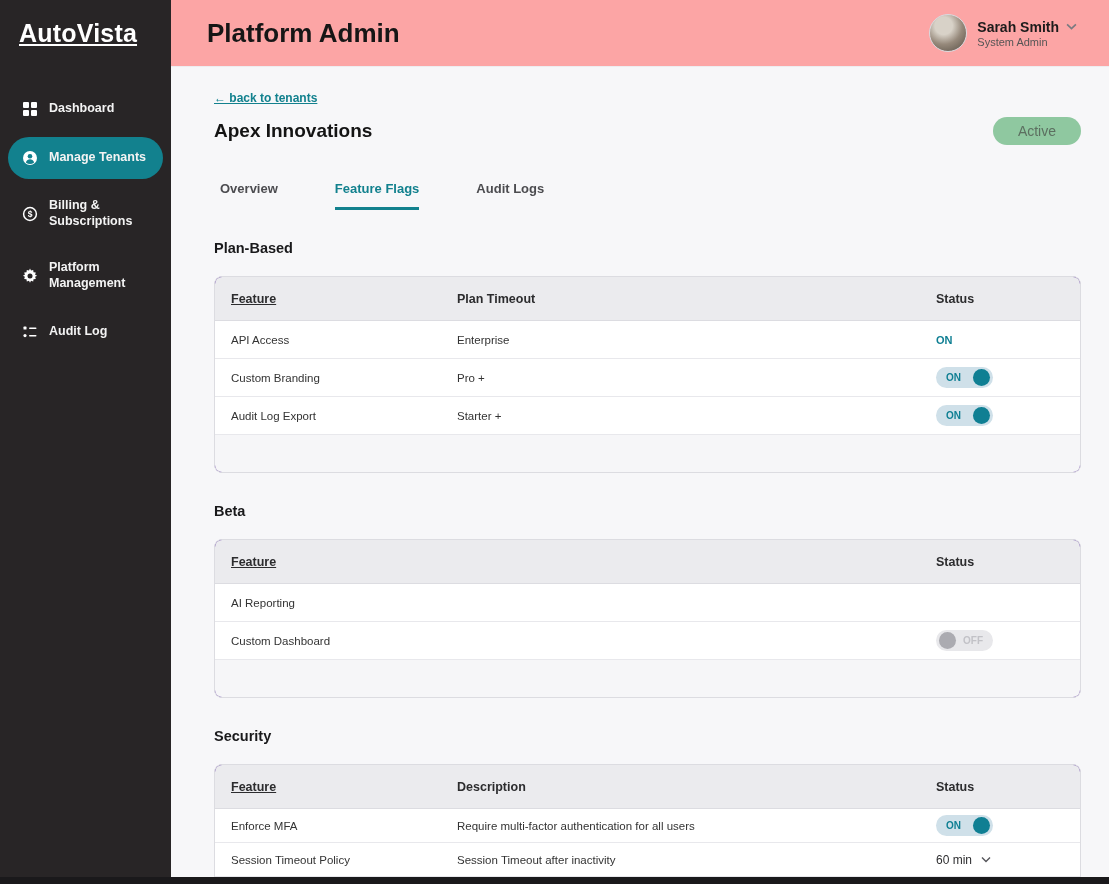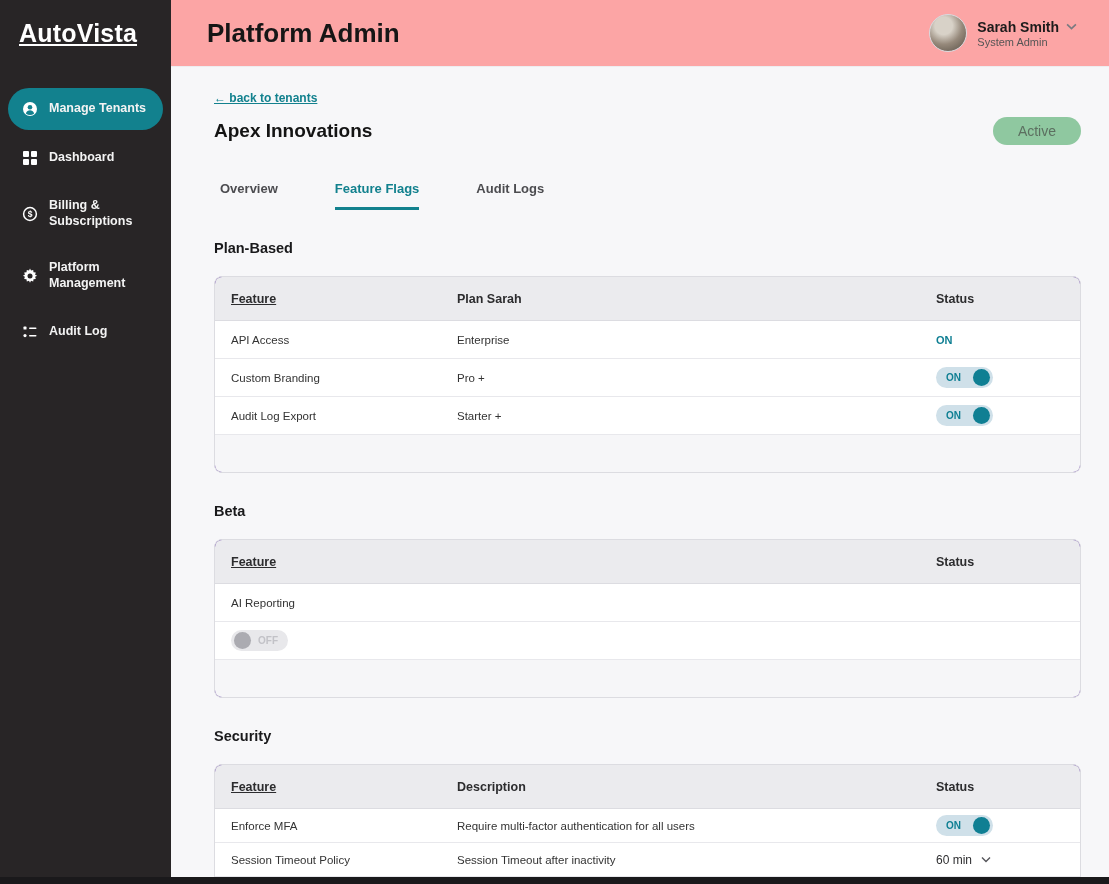--- a/index.html
+++ b/index.html
@@ -74,40 +74,40 @@
   .bottom-edge { position:fixed; left:0; bottom:0; width:1109px; height:7px; background:#1a191b; }
 </style>
 </head>
 <body>
 
 <div class="app">
 
   <aside class="sidebar">
     <div class="logo">AutoVista</div>
     <nav id="sidebar-nav">
-        <div class="side-item active">
-          <span class="s-icon">
-            <svg viewBox="0 0 16 16">
-              <circle cx="8" cy="8" r="7" fill="#fff"></circle>
-              <circle cx="8" cy="6.2" r="2.3" fill="#12818e"></circle>
-              <path d="M3.8 12.4c.8-2.1 2.5-3.2 4.2-3.2s3.4 1.1 4.2 3.2a7 7 0 0 1-8.4 0z" fill="#12818e"></path>
-            </svg>
-          </span>
-          <span>Manage Tenants</span>
-        </div>
         <div class="side-item">
           <span class="s-icon">
             <svg viewBox="0 0 16 16">
               <rect x="1" y="1" width="6" height="6" rx="1"></rect>
               <rect x="9" y="1" width="6" height="6" rx="1"></rect>
               <rect x="1" y="9" width="6" height="6" rx="1"></rect>
               <rect x="9" y="9" width="6" height="6" rx="1"></rect>
             </svg>
           </span>
           <span>Dashboard</span>
+        </div>
+        <div class="side-item active">
+          <span class="s-icon">
+            <svg viewBox="0 0 16 16">
+              <circle cx="8" cy="8" r="7" fill="#fff"></circle>
+              <circle cx="8" cy="6.2" r="2.3" fill="#12818e"></circle>
+              <path d="M3.8 12.4c.8-2.1 2.5-3.2 4.2-3.2s3.4 1.1 4.2 3.2a7 7 0 0 1-8.4 0z" fill="#12818e"></path>
+            </svg>
+          </span>
+          <span>Manage Tenants</span>
         </div>
         <div class="side-item">
           <span class="s-icon">
             <svg viewBox="0 0 16 16">
               <circle cx="8" cy="8" r="6.4" fill="none" stroke="#fff" stroke-width="1.5"></circle>
               <text x="8" y="11" text-anchor="middle" font-size="8.5" font-weight="bold" fill="#fff" font-family="inherit">$</text>
             </svg>
           </span>
           <span>Billing &amp; Subscriptions</span>
         </div>
@@ -164,21 +164,21 @@
           <div class="tab">Overview</div>
           <div class="tab active">Feature Flags</div>
           <div class="tab">Audit Logs</div>
         </div>
       <div id="sections">
           <section class="fsection">
             <h3>Plan-Based</h3>
             <div class="card">
               <div class="trow thead cols-3">
                 <span class="th-feature">Feature</span>
-                <span>Plan Sarah</span>
+                <span>Plan Timeout</span>
                 <span>Status</span>
               </div>
               <div class="trow brow cols-3">
                 <span>API Access</span>
                 <span>Enterprise</span>
                 <span class="status-cell">
                   <span class="status-on-text">ON</span>
                 </span>
               </div>
               <div class="trow brow cols-3">
@@ -209,20 +209,21 @@
             <div class="card">
               <div class="trow thead cols-2">
                 <span class="th-feature">Feature</span>
                 <span>Status</span>
               </div>
               <div class="trow brow cols-2">
                 <span>AI Reporting</span>
                 <span class="status-cell"></span>
               </div>
               <div class="trow brow cols-2">
+                <span>Custom Dashboard</span>
                 <span class="status-cell">
                   <span class="toggle off">
                     <span class="knob"></span>
                     <span class="t-label">OFF</span>
                   </span>
                 </span>
               </div>
               <div class="card-footer"></div>
             </div>
           </section>

